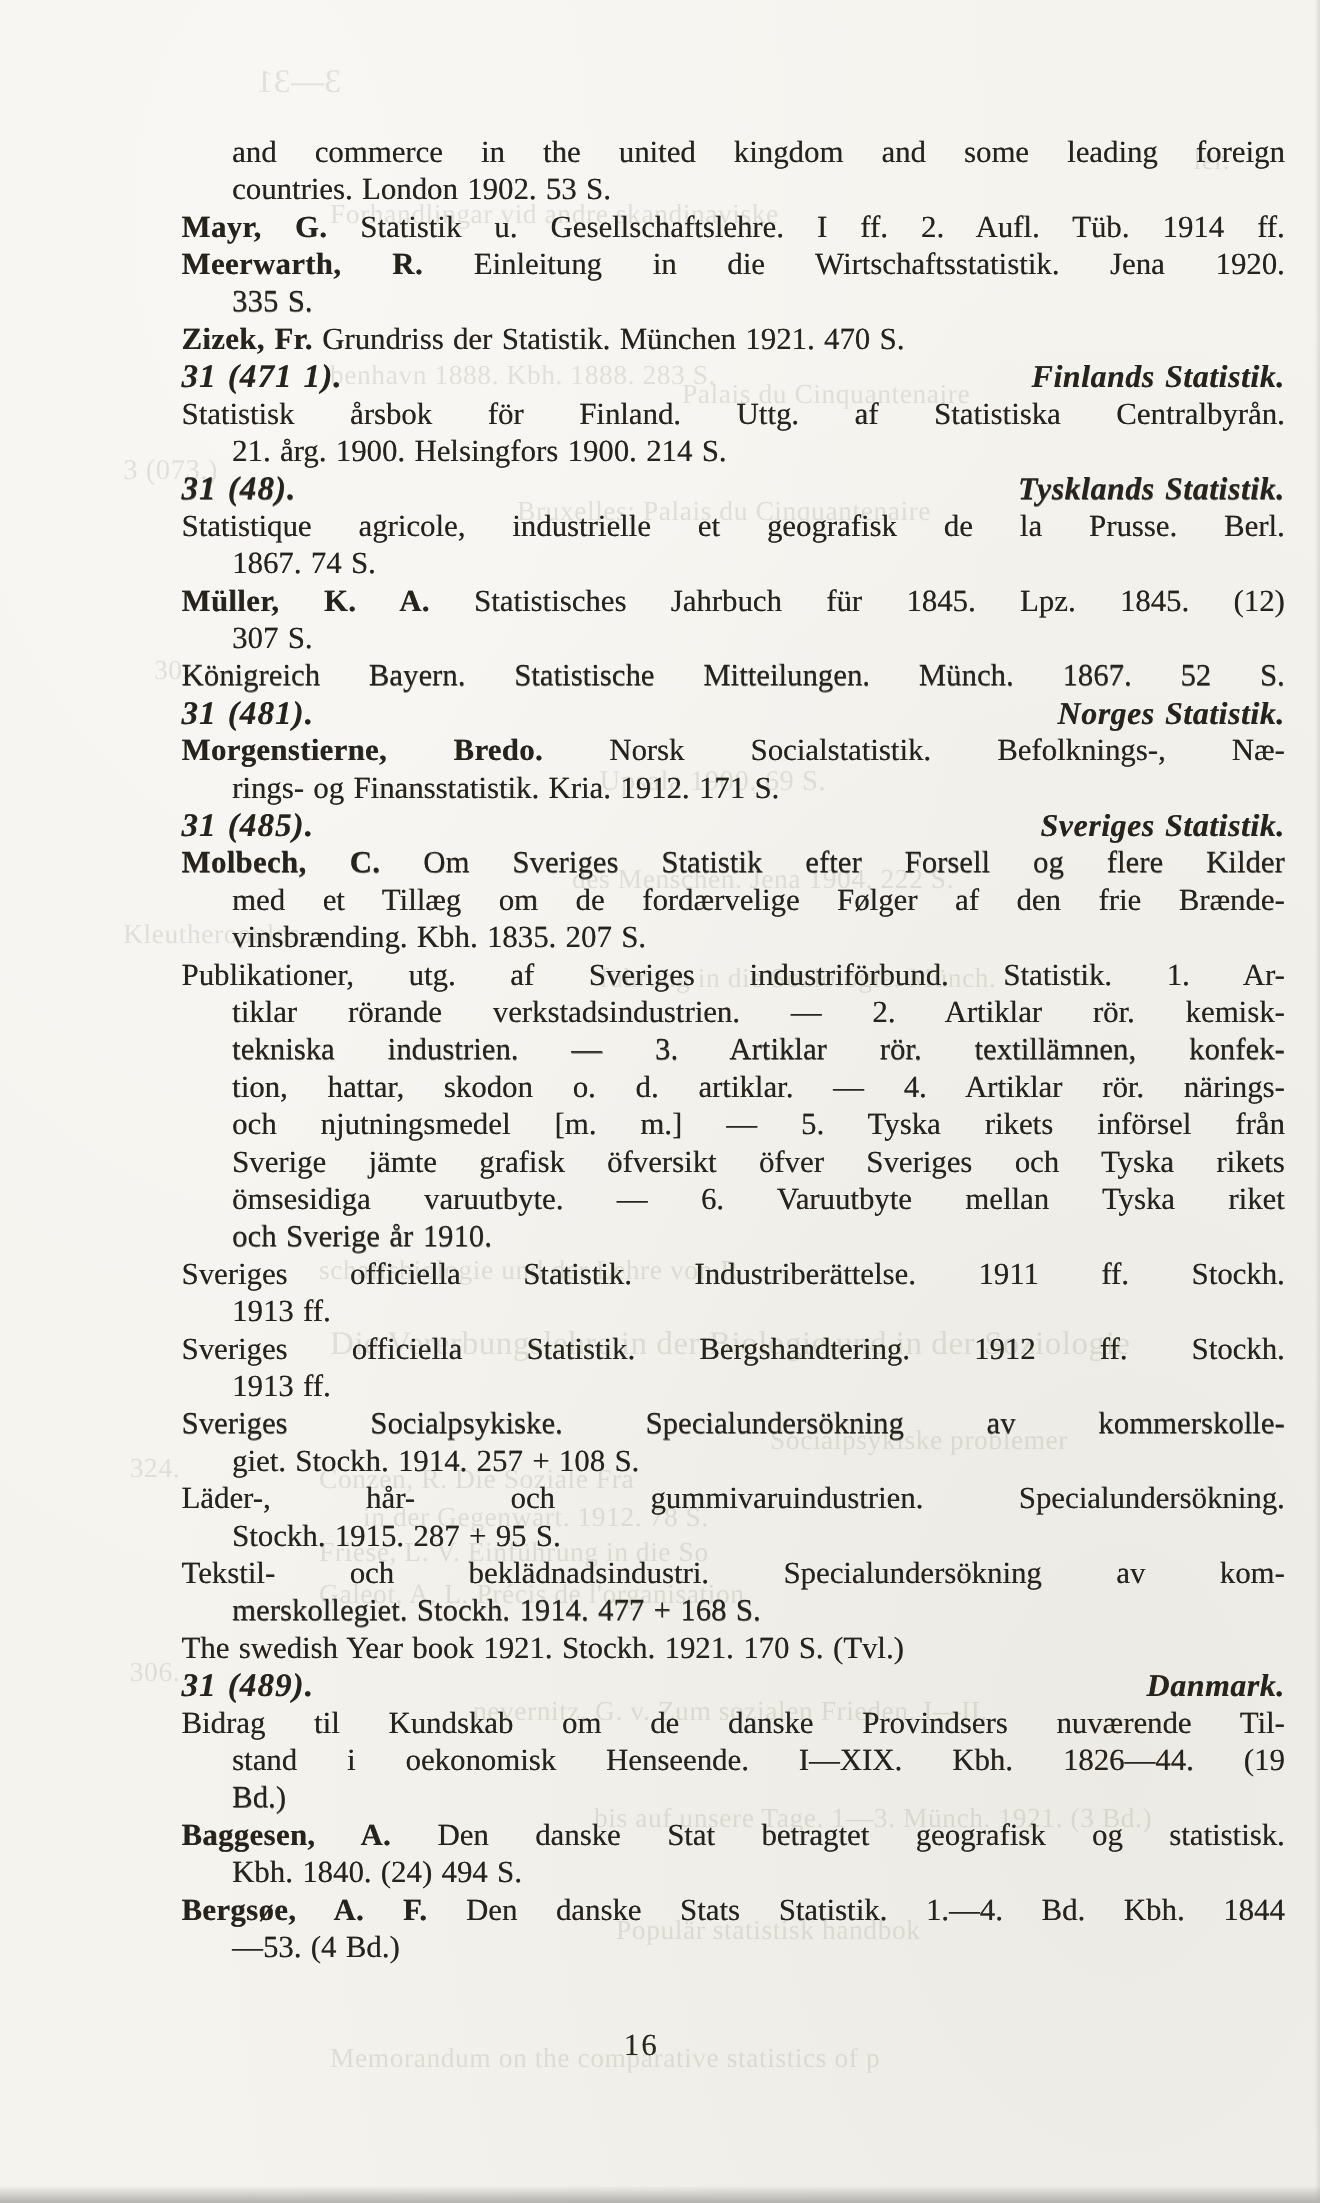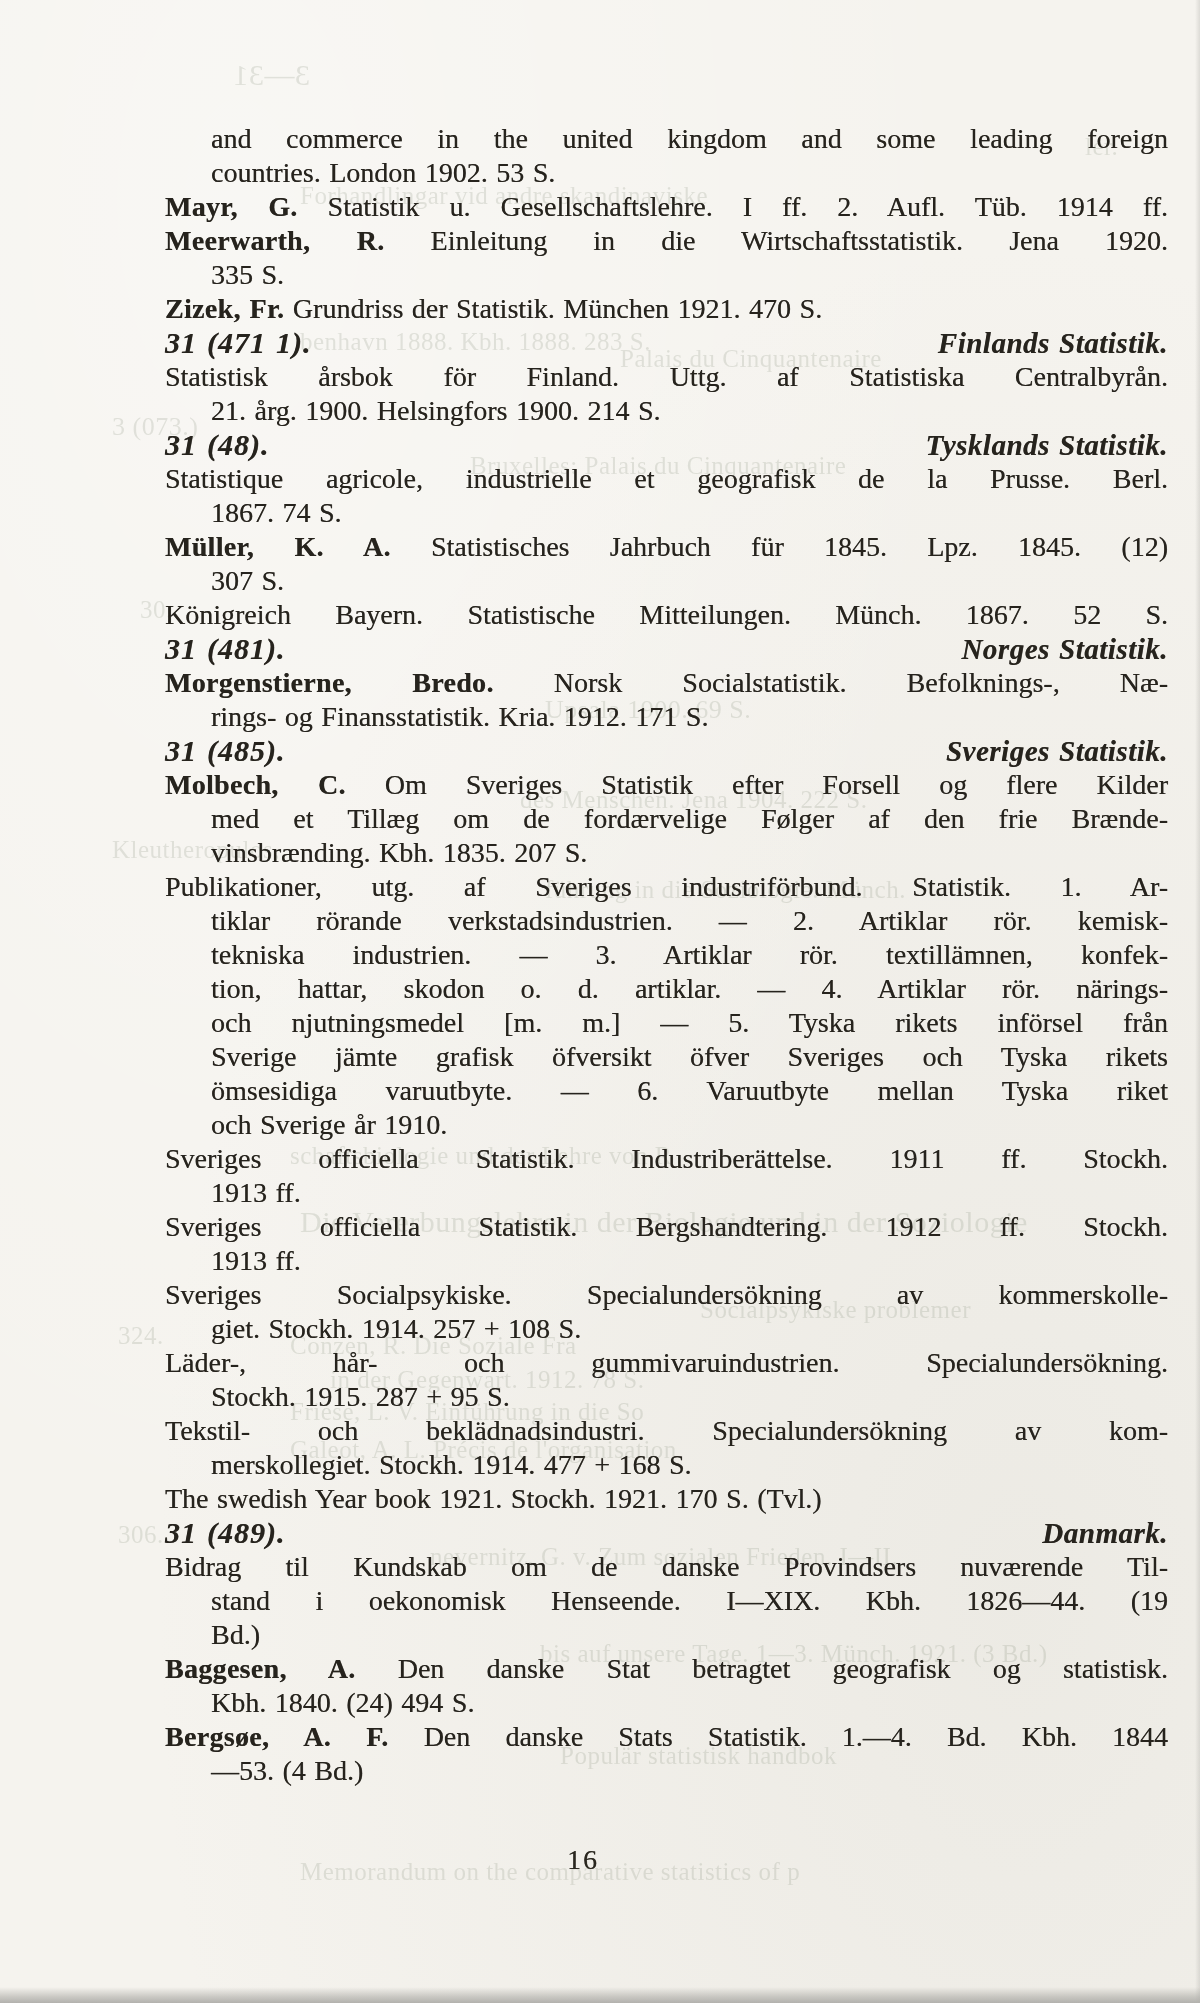--- a/index.html
+++ b/index.html
@@ -81,21 +81,21 @@
       <span class="ghost" style="left: 112px; top: 836px; font-size: 25px;">Kleutheropulos,</span>
       <span class="ghost" style="left: 545px; top: 876px; font-size: 25px;">führung in die Soziologie.  Münch.</span>
       <span class="ghost" style="left: 290px; top: 1142px; font-size: 25px;">schaftsbiologie und der Lehre von R</span>
       <span class="ghost" style="left: 300px; top: 1205px; font-size: 30px;">Die Vererbungslehre in der Biologie und in der Soziologie</span>
       <span class="ghost" style="left: 700px; top: 1296px; font-size: 25px;">Socialpsykiske problemer</span>
       <span class="ghost" style="left: 118px; top: 1322px; font-size: 25px;">324.</span>
       <span class="ghost" style="left: 290px; top: 1332px; font-size: 25px;">Conzen, R.  Die Soziale Fra</span>
       <span class="ghost" style="left: 330px; top: 1366px; font-size: 25px;">in der Gegenwart.  1912.  78 S.</span>
       <span class="ghost" style="left: 290px; top: 1398px; font-size: 25px;">Friese, L. V.  Einführung in die So</span>
       <span class="ghost" style="left: 290px; top: 1436px; font-size: 25px;">Galeot, A. L.  Précis de l'organisation</span>
-      <span class="ghost" style="left: 118px; top: 1507px; font-size: 25px; margin-top: 14px;">306.</span>
+      <span class="ghost" style="left: 118px; top: 1507px; font-size: 25px;">306.</span>
       <span class="ghost" style="left: 430px; top: 1543px; font-size: 25px;">nevernitz, G. v.  Zum sozialen Frieden.  I—II.</span>
       <span class="ghost" style="left: 540px; top: 1640px; font-size: 25px;">bis auf unsere Tage.  1—3.  Münch. 1921.  (3 Bd.)</span>
       <span class="ghost" style="left: 560px; top: 1742px; font-size: 25px;">Populär statistisk handbok</span>
       <span class="ghost" style="left: 300px; top: 1858px; font-size: 25px;">Memorandum on the comparative statistics of p</span>
     </div>
   <main class="text-block">
       <div class="entry">
         <div class="line ind1 just">and commerce in the united kingdom and some leading foreign</div>
         <div class="line ind1">countries.  London 1902.  53 S.</div>
       </div>

